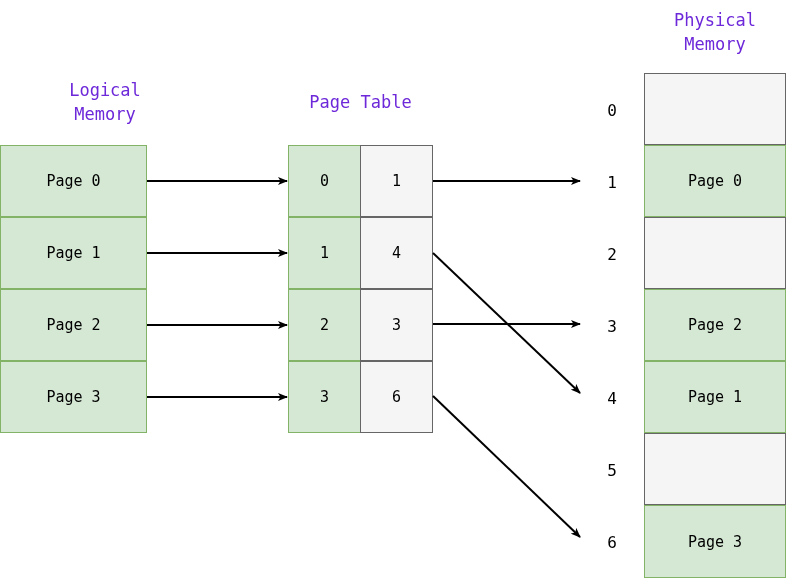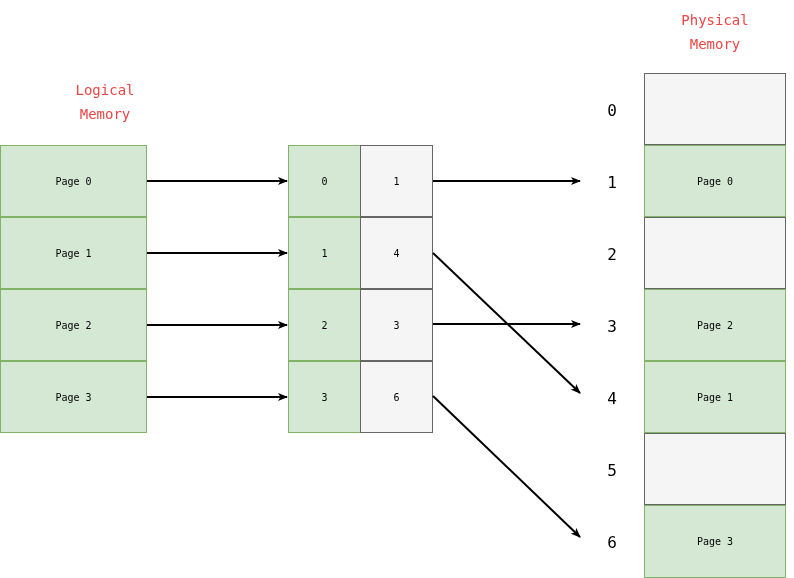--- a/index.html
+++ b/index.html
@@ -11,33 +11,33 @@
     position: relative;
     width: 794px;
     height: 578px;
     background: #ffffff;
     font-family: "DejaVu Sans Mono", "Liberation Mono", monospace;
     overflow: hidden;
   }
   .title {
     position: absolute;
     text-align: center;
-    font-size: 14px;
-    color: #ef4444;
+    font-size: 17px;
+    color: #6d28d9;
     line-height: 24px;
     white-space: pre;
     letter-spacing: 0px;
   }
   .cell {
     position: absolute;
     box-sizing: border-box;
     display: flex;
     align-items: center;
     justify-content: center;
-    font-size: 10px;
+    font-size: 15px;
     color: #000000;
     white-space: pre;
   }
   .cell-green {
     background: #d5e8d4;
     border: 1px solid #82b366;
   }
   .cell-gray {
     background: #f5f5f5;
     border: 1px solid #666666;
@@ -58,20 +58,21 @@
     pointer-events: none;
   }
 </style>
 </head>
 <body>
 
 <div id="canvas">
 
   <div class="title" style="left:0px; top:78px; width:146px;margin-left:32px;">Logical
 Memory</div>
+  <div class="title" style="left:288px; top:90px; width:145px;">Page Table</div>
   <div class="title" style="left:644px; top:8px; width:142px;">Physical
 Memory</div>
 
   <div class="cell cell-green" style="left:0px; top:145px; width:147px; height:72px;">Page 0</div>
   <div class="cell cell-green" style="left:0px; top:217px; width:147px; height:72px;">Page 1</div>
   <div class="cell cell-green" style="left:0px; top:289px; width:147px; height:72px;">Page 2</div>
   <div class="cell cell-green" style="left:0px; top:361px; width:147px; height:72px;">Page 3</div>
 
   <div class="cell cell-green" style="left:288px; top:145px; width:73px; height:72px;">0</div>
   <div class="cell cell-green" style="left:288px; top:217px; width:73px; height:72px;">1</div>

